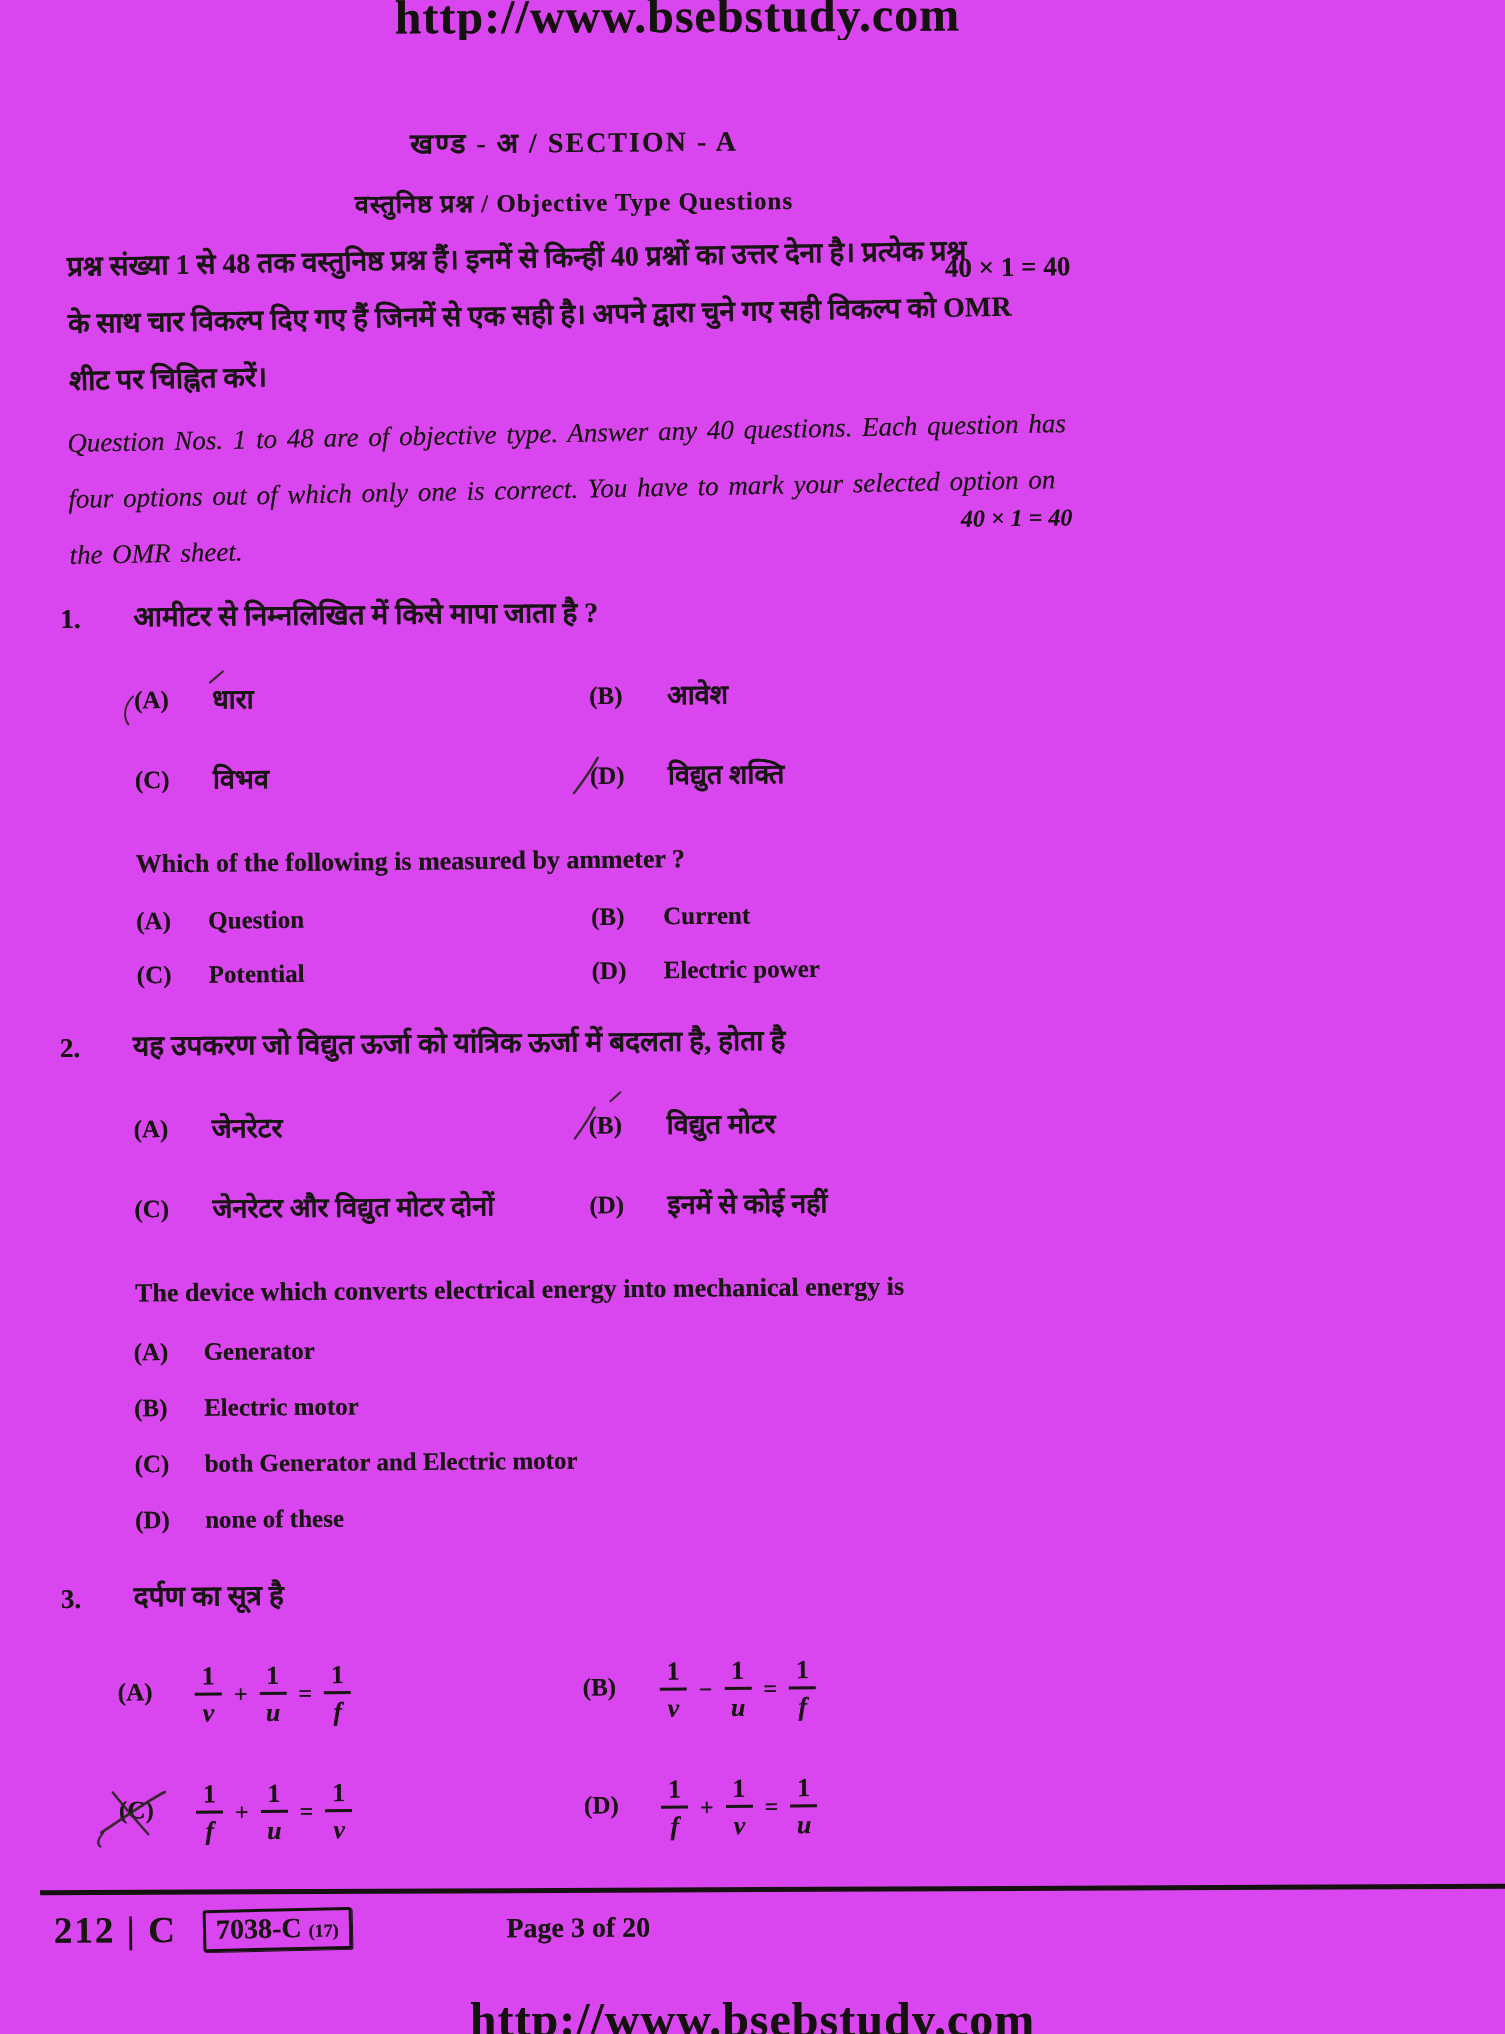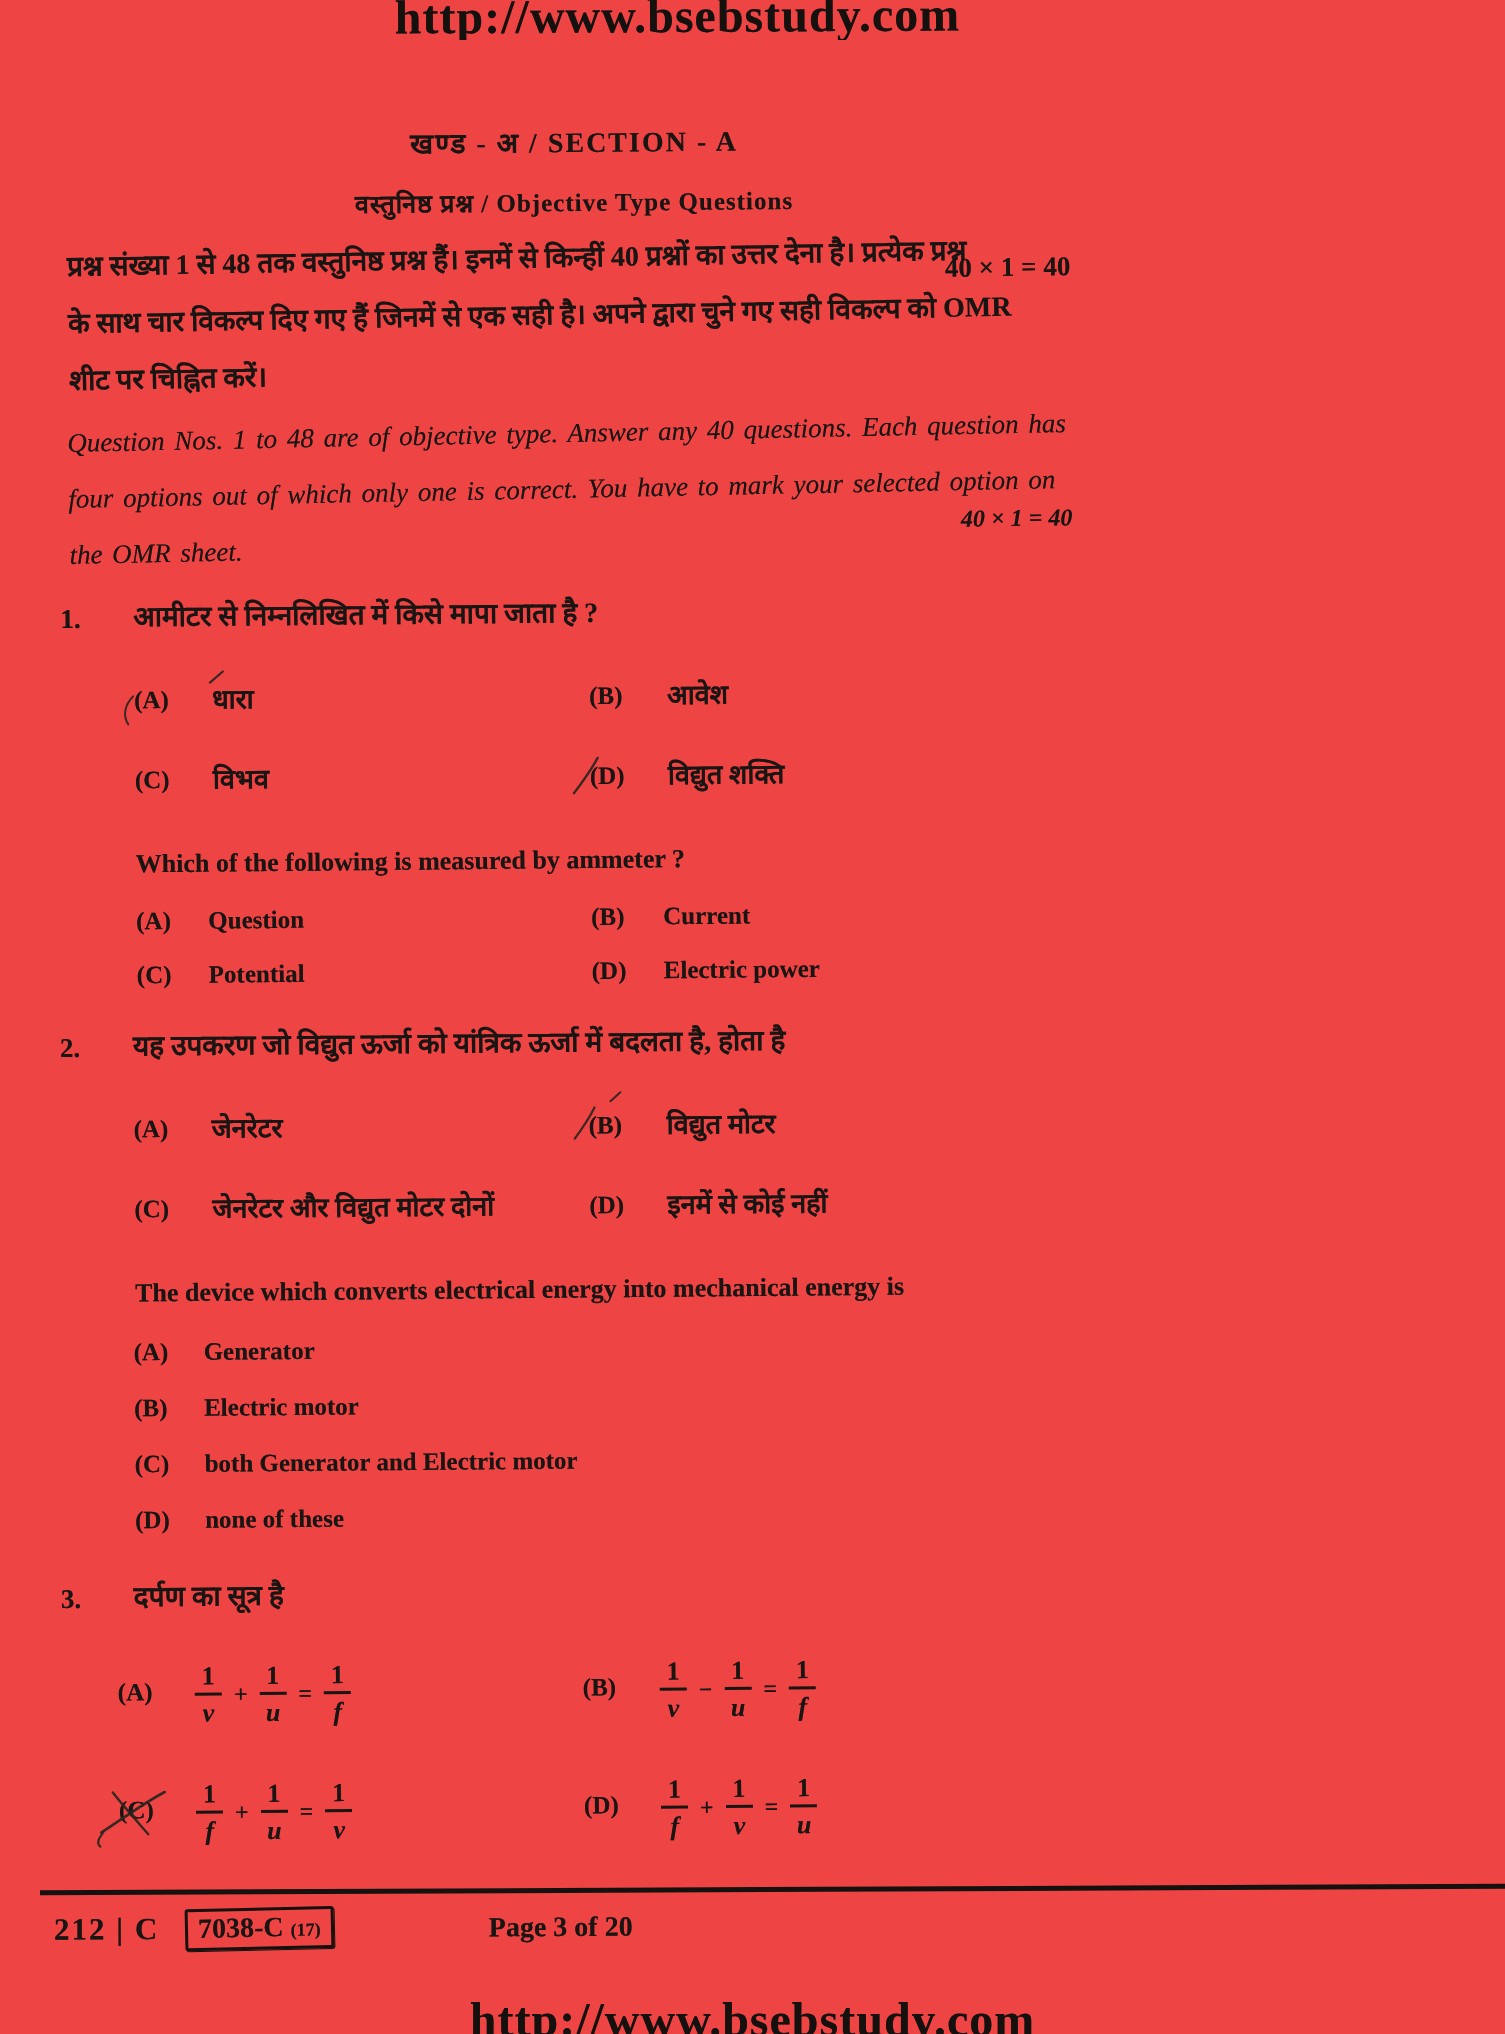--- a/index.html
+++ b/index.html
@@ -2,21 +2,21 @@
 <html><head>
 <meta charset="utf-8">
 <style>
   * { box-sizing: border-box; }
   html,body { margin:0; padding:0; background:#d8d8d4; }
   .page {
     position: relative;
     width: 1505px;
     height: 2034px;
     margin: 0 auto;
-    background: #ef4444;
+    background: #d946ef;
     color: #181512;
     overflow: hidden;
     font-family: "Liberation Serif", "DejaVu Serif", serif;
     text-shadow: 0 0 0.6px rgba(24,21,18,.55);
   }
 
   
   .url-clip { position:absolute; left:0; width:100%; overflow:hidden; text-align:center; }
   .url-clip.top { top:0; height:40px; }
   .url-clip.top .url-text { margin-top:-12px; transform:translateX(-75px) rotate(-0.3deg); }
@@ -91,21 +91,21 @@
   .pen.tick-a  { top:-8px;  right:-14px; }
   .pen.tail-a  { left:-14px; top:16px; }
   .pen.slash-d { left:-18px; top:2px; }
   .pen.slash-b { left:-16px; top:2px; }
   .pen.tick-b  { top:-12px; left:20px; }
   .pen.cross-c { left:-24px; top:-8px; }
 
   
   .rule { margin-top:34px; margin-left:-28px; width:1465px; height:5px; background:#14110e; transform:rotate(-0.25deg); }
   .footer-row { display:flex; align-items:center; margin-top:14px; margin-left:-14px; transform:rotate(-0.3deg); }
-  .footer-code { font-size:31px; font-weight:800; letter-spacing:2px; }
+  .footer-code { font-size:37px; font-weight:800; letter-spacing:2px; }
   .footer-box { margin-left:26px; border:3px solid #14110e; border-radius:3px; padding:1px 10px 3px;
                 font-size:28px; font-weight:800; transform:rotate(-1deg); box-shadow:1px 1px 0 #14110e; }
   .footer-box .suffix { font-size:18px; font-weight:700; }
   .page-info { margin-left:155px; font-size:28px; font-weight:700; }
 </style>
 </head>
 <body>
 
 <div class="page">
 

